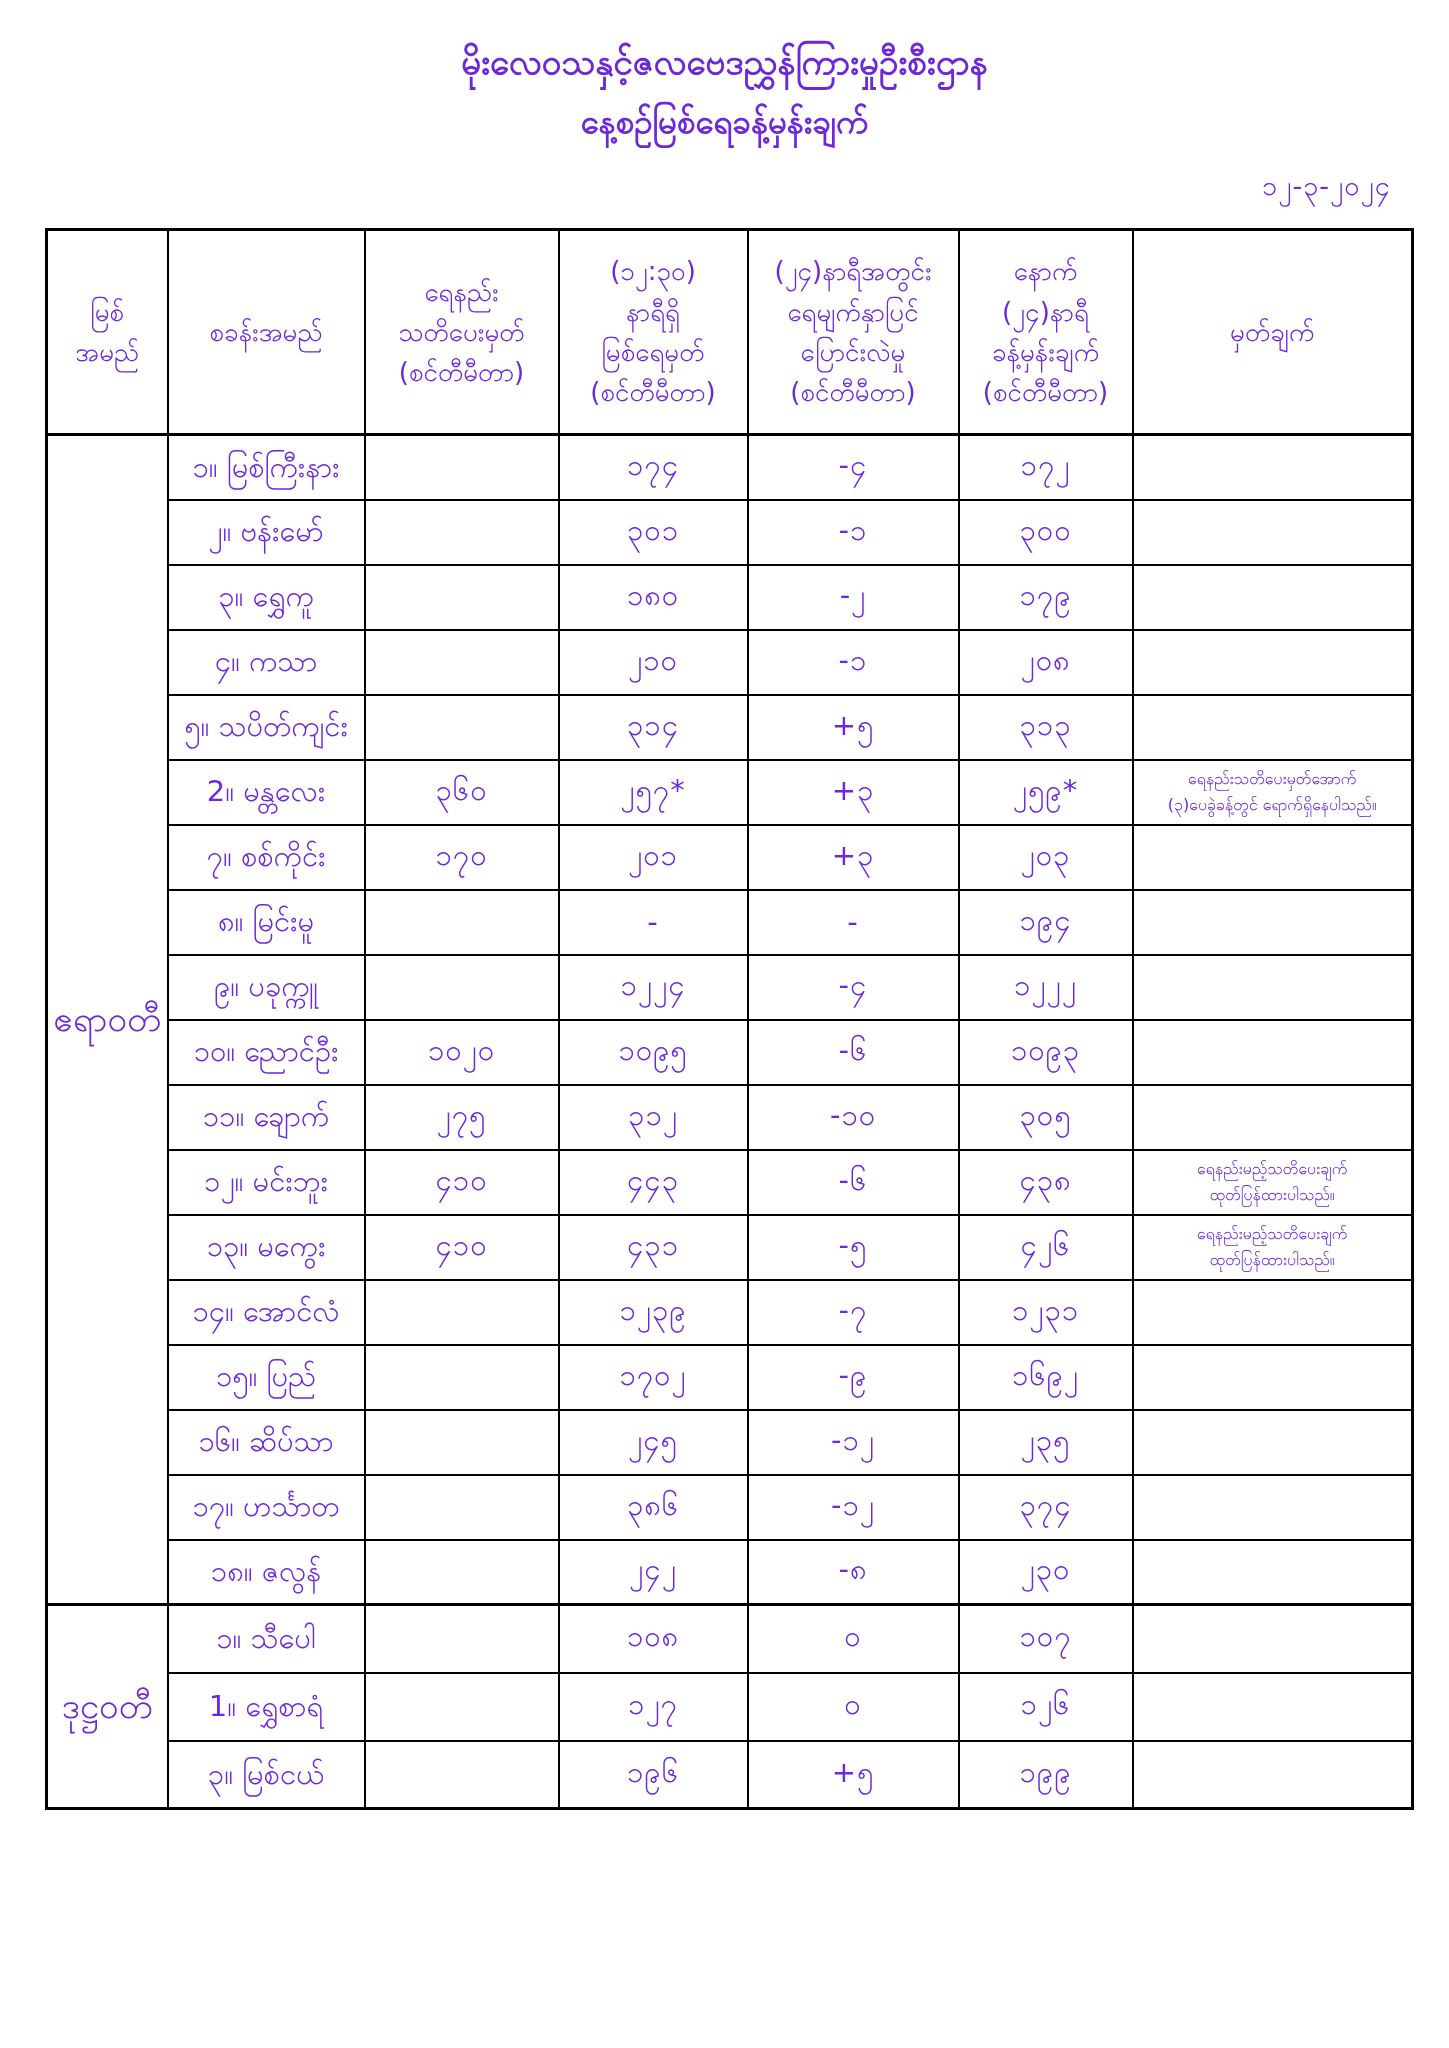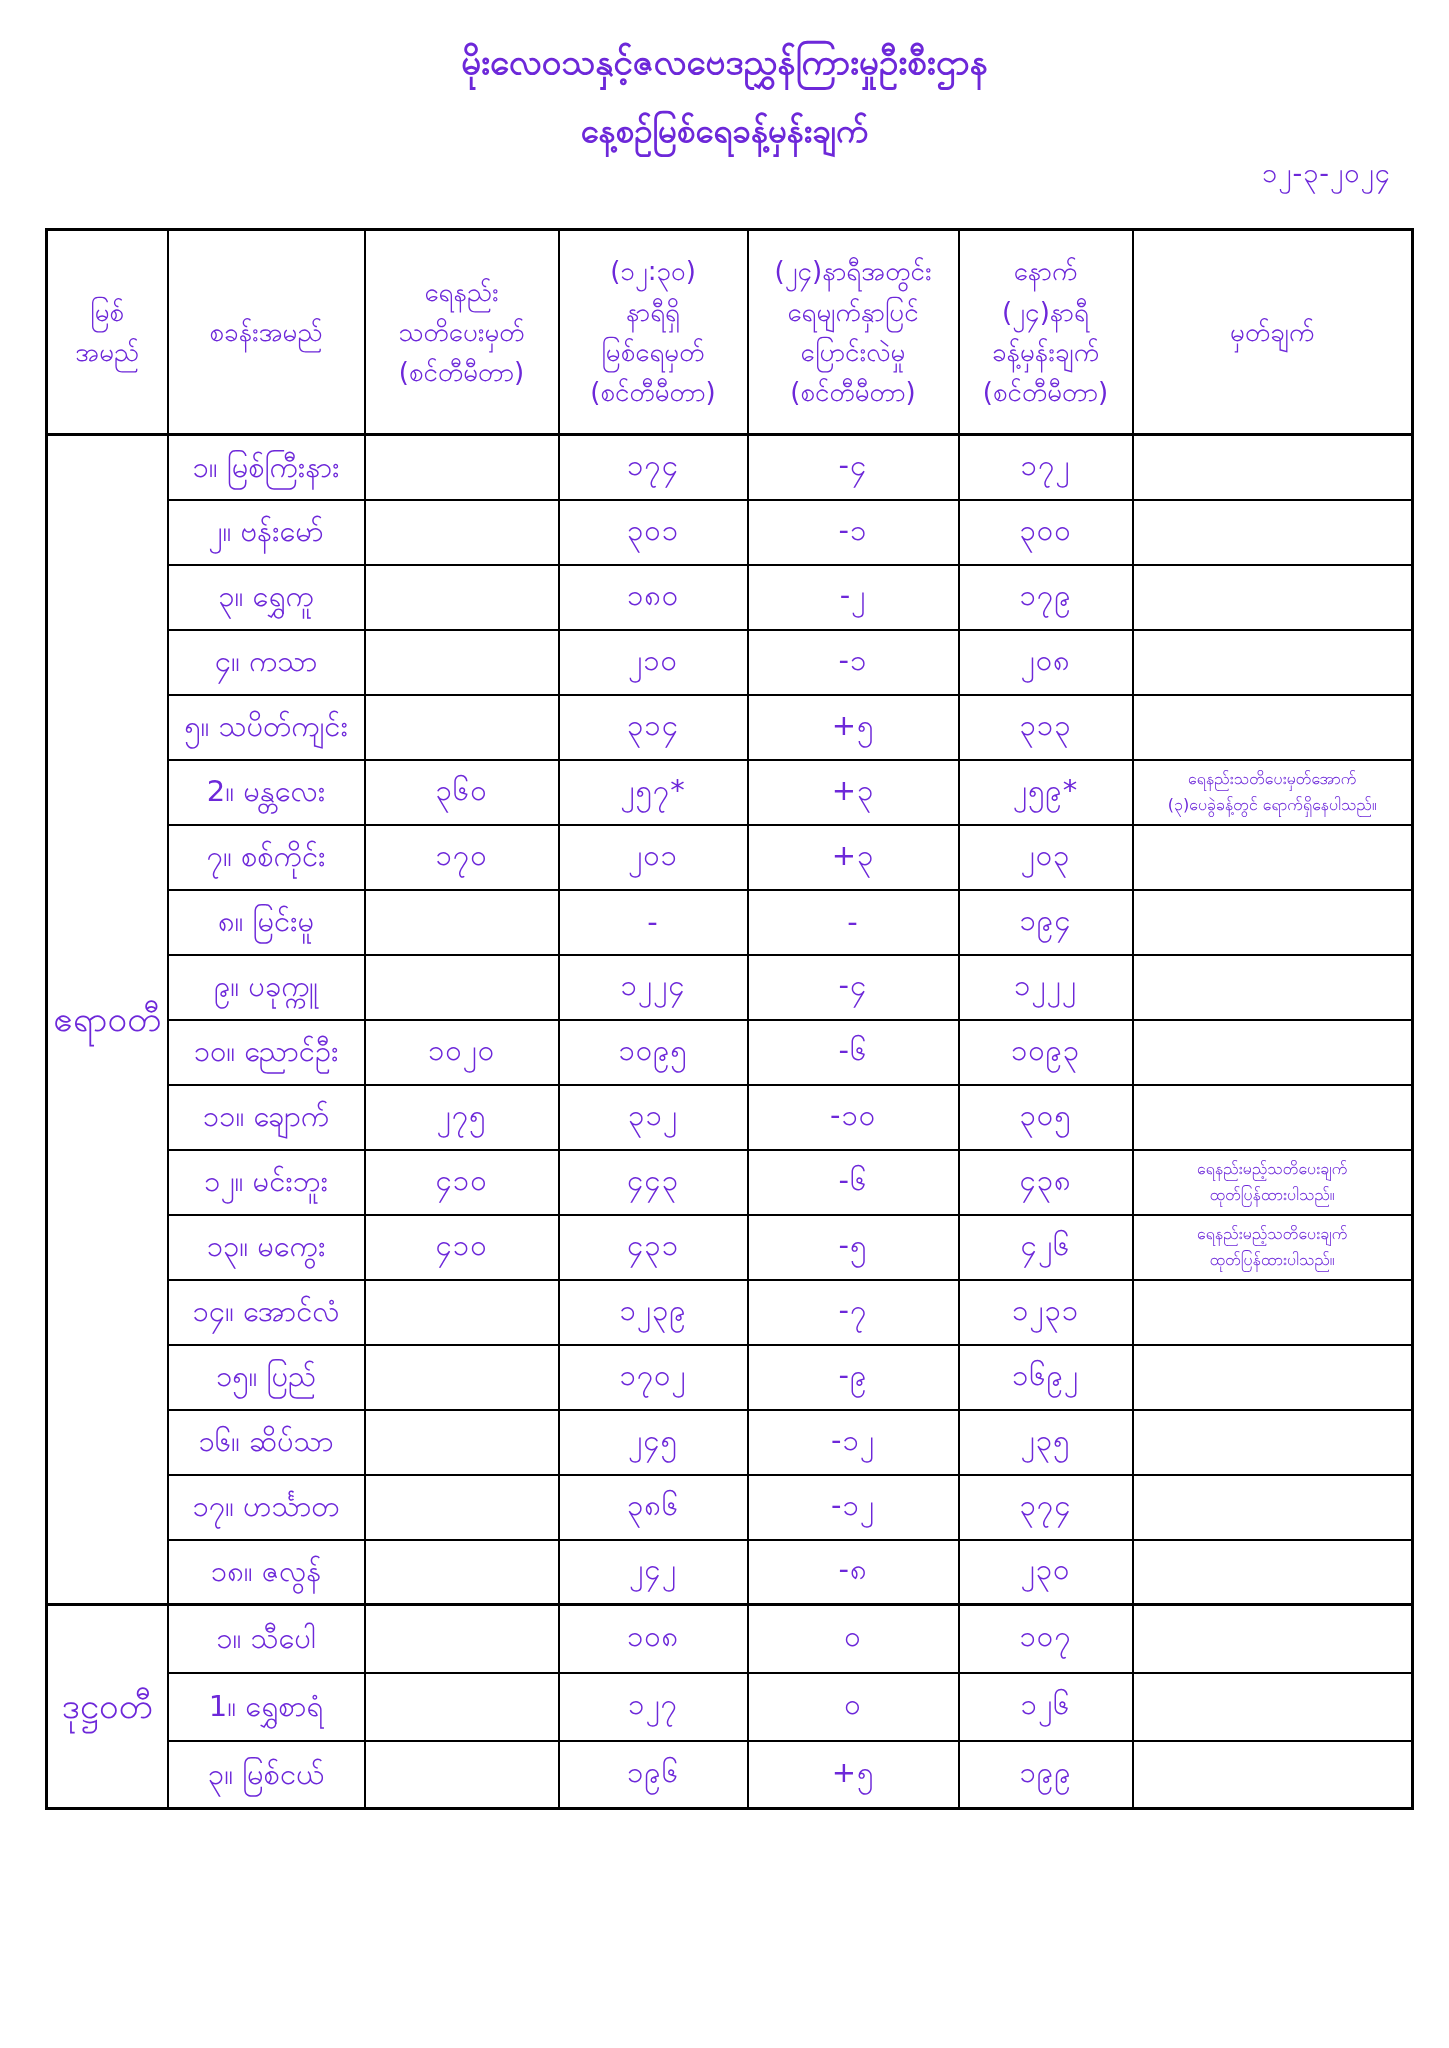--- a/index.html
+++ b/index.html
@@ -26,25 +26,25 @@
   }
   .title-line1 {
     font-size: 35px;
     font-weight: bold;
     line-height: 1.6;
   }
   .title-line2 {
     font-size: 33px;
     font-weight: bold;
     line-height: 1.6;
-    margin-top: 15px;
+    margin-top: 6px;
   }
   .report-date {
     position: absolute;
-    top: 155px;
+    top: 168px;
     right: 58px;
     font-size: 27px;
     font-weight: 500;
     letter-spacing: 1px;
   }
   table.levels {
     position: absolute;
     left: 45px;
     top: 228px;
     width: 1366px;

